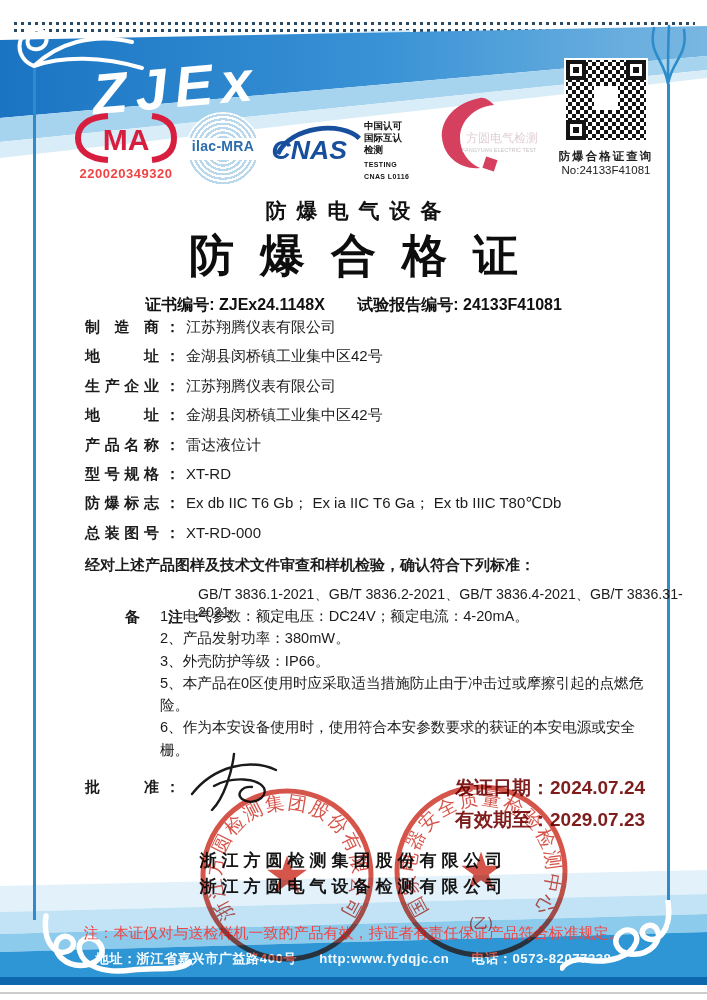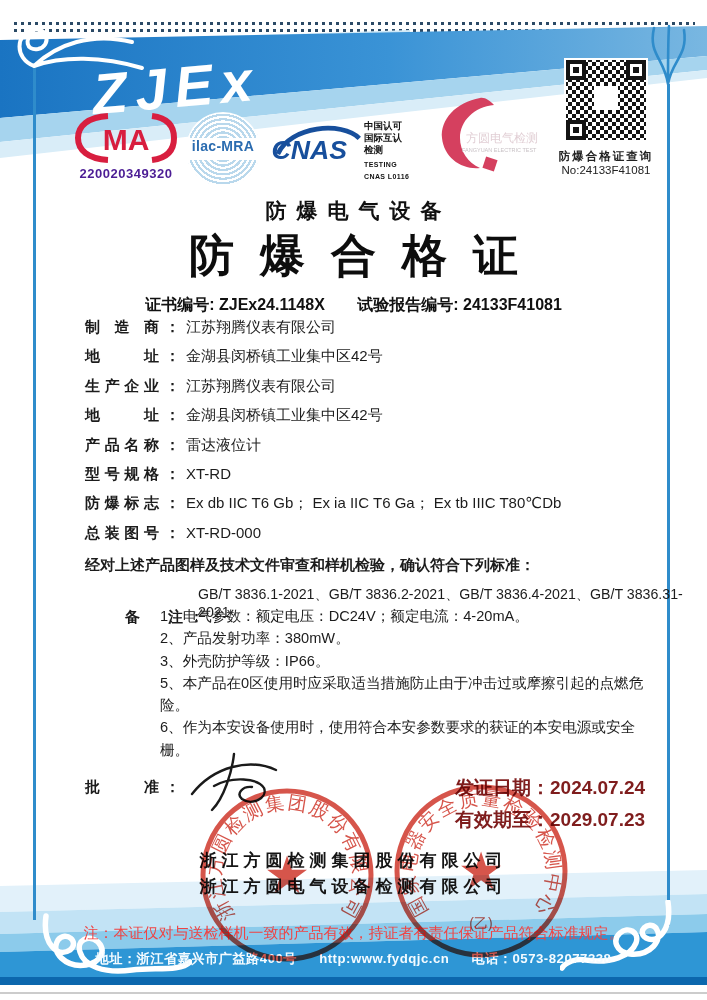--- a/index.html
+++ b/index.html
@@ -22,21 +22,21 @@
   .brand{position:absolute;left:92px;top:36px;transform:rotate(-5deg);
         font-size:57px;font-weight:800;font-style:italic;letter-spacing:8px;color:#fff;}
 
   
   .stem{position:absolute;width:2.5px;background:#2f8ccb;z-index:2;}
   .flourish{position:absolute;z-index:2;}
 
   
   .logo{position:absolute;z-index:2;}
   .cma-num{position:absolute;left:74px;top:166px;width:104px;text-align:center;z-index:2;
-        color:#4c1d95;font-weight:700;font-size:13px;letter-spacing:.5px;}
+        color:#ef4444;font-weight:700;font-size:13px;letter-spacing:.5px;}
   .ilac{position:absolute;left:186px;top:112px;width:74px;height:74px;border-radius:50%;z-index:2;
         background:repeating-radial-gradient(circle at 50% 50%,#ffffff 0 2.2px,#b9d8ec 2.2px 4.4px);}
   .ilac-band{position:absolute;left:-4px;top:26px;width:82px;height:22px;background:#fff;
         display:flex;align-items:flex-start;justify-content:center;
         color:#2b6cb0;font-weight:700;font-size:14px;letter-spacing:.3px;}
   .cnas-side{position:absolute;left:364px;top:120px;z-index:2;line-height:12px;font-weight:700;}
   .cnas-side .cn{font-size:9.5px;color:#111;}
   .cnas-side .en{font-size:7px;color:#111;letter-spacing:.4px;}
   .qr-wrap{position:absolute;left:558px;top:58px;width:96px;z-index:2;text-align:center;}
   .qr-caption{margin-top:3px;font-size:11.5px;font-weight:700;letter-spacing:2px;color:#222;}

